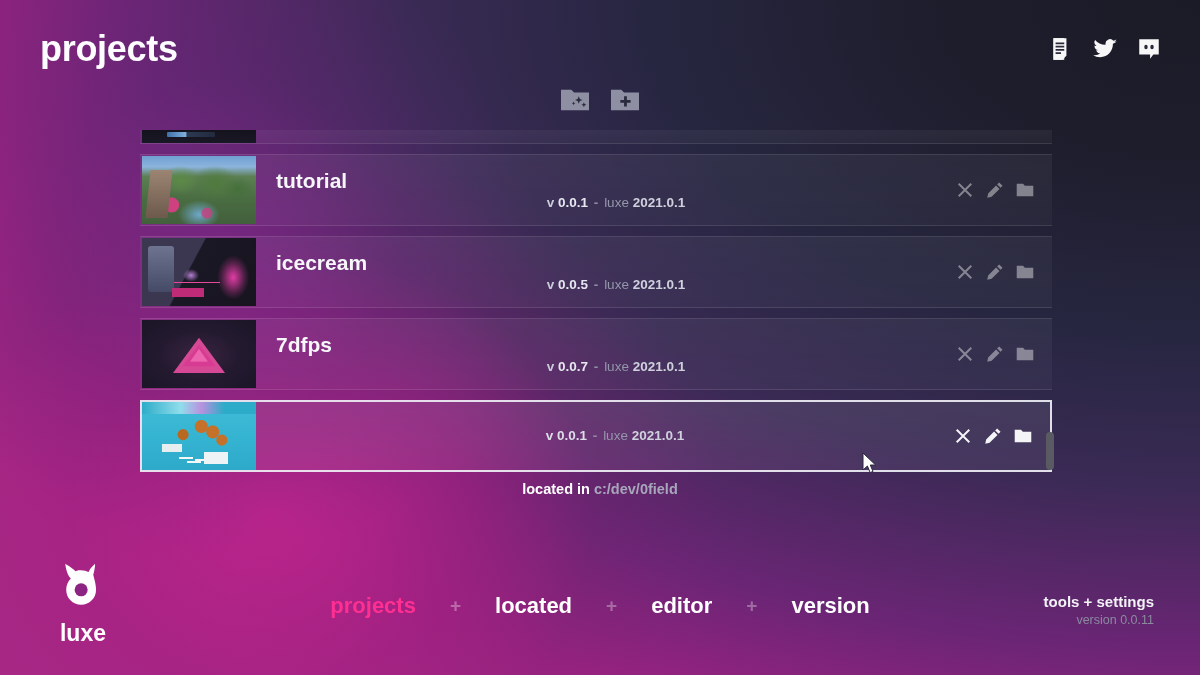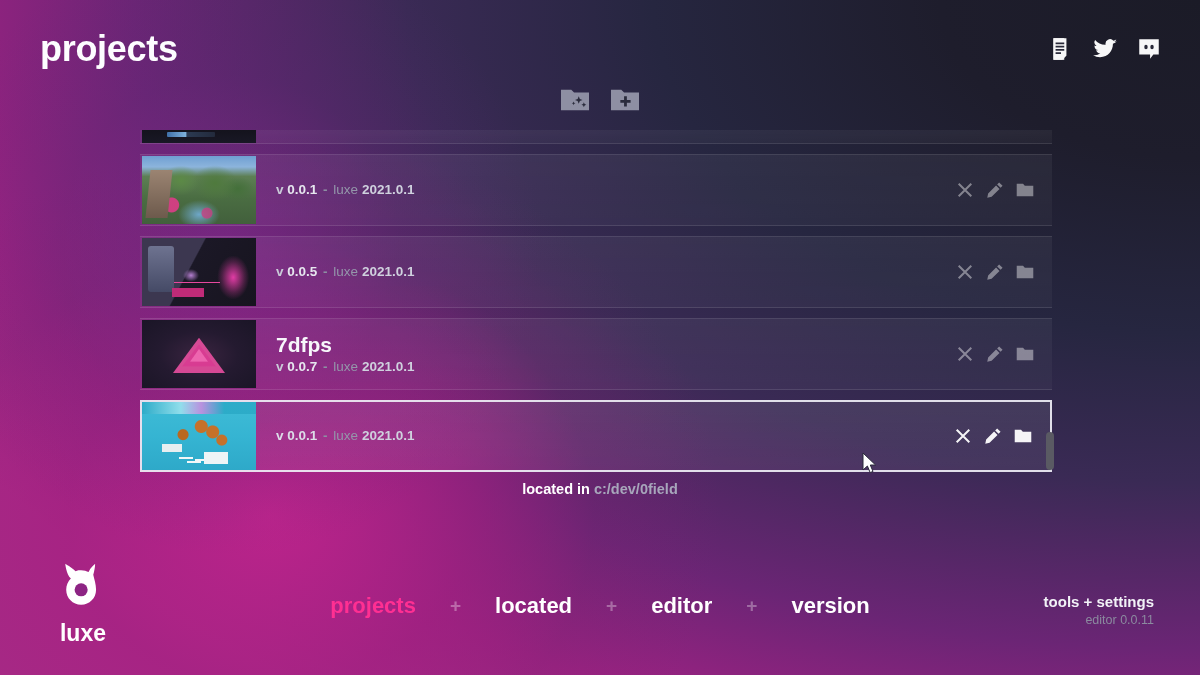--- a/index.html
+++ b/index.html
@@ -158,21 +158,21 @@
   .th-field::after {
     content:""; position:absolute; left:62px; top:50px; width:24px; height:12px;
     background:#eef4f6; box-shadow:-44px -10px 0 -2px #e7eef0, -22px 4px 0 -5px #f2f7f8, -14px 2px 0 -5px #f2f7f8, -30px 0px 0 -5px #f2f7f8;
   }
 
   .row-text { margin-left:20px; flex:1 1 auto; }
   .row-name {
     font-size:21px; font-weight:bold; color:#f7f7fb;
     line-height:1.05; margin-bottom:4px;
   }
-  .row-meta { font-size:13.5px; line-height:1.1; }
+  .row-meta { font-size:13.5px; line-height:1.1;text-align:center; }
   .row-meta .v { color:#c9cbd8; font-weight:bold; }
   .row-meta .num { color:#e6e7ef; font-weight:bold; }
   .row-meta .dash { color:#8d8fa3; font-weight:bold; padding:0 2px; }
   .row-meta .engine { color:#9496aa; }
   .row-meta .engver { color:#cfd1de; font-weight:bold; }
   .project-row.selected .row-meta .v,
   .project-row.selected .row-meta .num { color:#dcdde8; }
 
   .row-actions { display:flex; align-items:center; gap:12px; margin-right:18px; }
   .act { width:18px; height:18px; display:block; opacity:.42; }
@@ -277,39 +277,41 @@
       <div class="project-row clipped">
         <div class="thumb">
           <div class="thumb-inner th-hidden"></div>
         </div>
       </div>
       <div class="project-row">
         <div class="thumb">
           <div class="thumb-inner th-tutorial"></div>
         </div>
         <div class="row-text">
+          <div class="row-name">tutorial</div>
           <div class="row-meta"><span class="v">v</span> <span class="num">0.0.1</span> <span class="dash">-</span> <span class="engine">luxe</span> <span class="engver">2021.0.1</span></div>
         </div>
         <div class="row-actions">
           <span class="act"><svg viewBox="0 0 20 20" width="18" height="18">
               <path d="M3 3 L17 17 M17 3 L3 17" stroke="#ffffff" stroke-width="2.2" fill="none"></path>
             </svg></span>
           <span class="act"><svg viewBox="0 0 20 20" width="18" height="18">
               <path fill="#ffffff" d="M14.6 1.6l3.8 3.8-2.2 2.2-3.8-3.8zM11.2 5l3.8 3.8L6.2 17.6 1.4 18.6l1-4.8z"></path>
             </svg></span>
           <span class="act"><svg viewBox="0 0 20 18" width="18" height="18">
               <path fill="#ffffff" d="M0.8 2h7l2 2.2h9.4V16H0.8z"></path>
             </svg></span>
         </div>
       </div>
       <div class="project-row">
         <div class="thumb">
           <div class="thumb-inner th-icecream"></div>
         </div>
         <div class="row-text">
+          <div class="row-name">icecream</div>
           <div class="row-meta"><span class="v">v</span> <span class="num">0.0.5</span> <span class="dash">-</span> <span class="engine">luxe</span> <span class="engver">2021.0.1</span></div>
         </div>
         <div class="row-actions">
           <span class="act"><svg viewBox="0 0 20 20" width="18" height="18">
               <path d="M3 3 L17 17 M17 3 L3 17" stroke="#ffffff" stroke-width="2.2" fill="none"></path>
             </svg></span>
           <span class="act"><svg viewBox="0 0 20 20" width="18" height="18">
               <path fill="#ffffff" d="M14.6 1.6l3.8 3.8-2.2 2.2-3.8-3.8zM11.2 5l3.8 3.8L6.2 17.6 1.4 18.6l1-4.8z"></path>
             </svg></span>
           <span class="act"><svg viewBox="0 0 20 18" width="18" height="18">
@@ -388,21 +390,21 @@
       <span class="nav-sep">+</span>
       <span class="nav-item">located</span>
       <span class="nav-sep">+</span>
       <span class="nav-item">editor</span>
       <span class="nav-sep">+</span>
       <span class="nav-item">version</span>
     </div>
 
   <div id="tools-settings">
     <div id="tools-label">tools + settings</div>
-    <div id="version-label">editor 0.0.11</div>
+    <div id="version-label">version 0.0.11</div>
   </div>
 
   <span id="cursor">
     <svg viewBox="0 0 16 24" width="16" height="24">
       <path d="M1 1 L1 18 L5.4 14 L8.2 20.6 L11 19.4 L8.3 13 L13.6 13 Z" fill="#ffffff" stroke="#2a2a3a" stroke-width="1"></path>
     </svg>
   </span>
 </div>
 
 </body></html>

